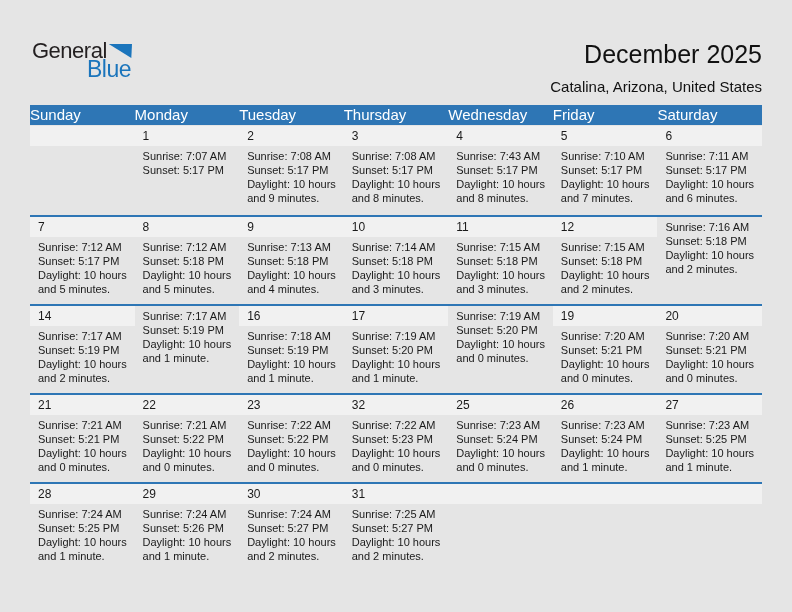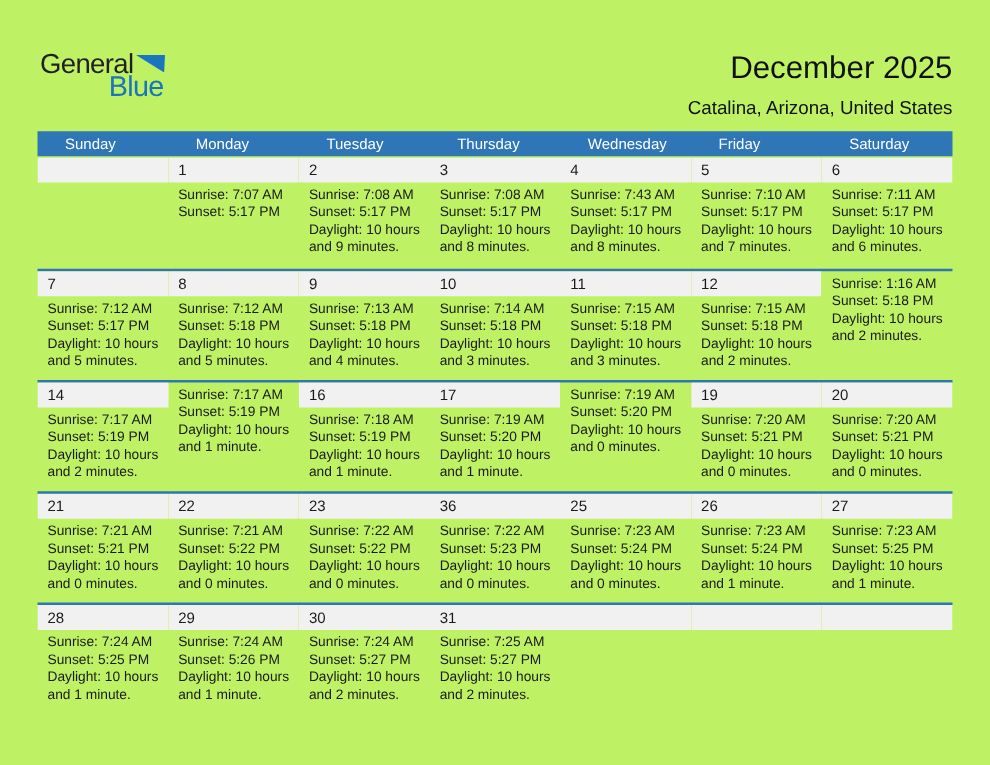--- a/index.html
+++ b/index.html
@@ -2,21 +2,21 @@
 <html style="--header-blue: #2E76B5; --separator-blue: #2E76B5; --band-gray: #F1F1F1; --logo-blue: #1B75BC;"><head>
 <meta charset="utf-8">
 <style>
   * { margin: 0; padding: 0; box-sizing: border-box; }
   html, body { background: #ffffff; }
   body { font-family: "Liberation Sans", sans-serif; }
   .page {
     position: relative;
     width: 792px;
     height: 612px;
-    background: #bef264;
+    background: #e5e5e5;
     overflow: hidden;
   }
 
   
   .logo { position: absolute; left: 32px; top: 40px; width: 100px; }
   .logo-row1 { display: flex; align-items: flex-start; }
   .logo-general {
     font-size: 22px; color: #231f20; letter-spacing: -0.5px; line-height: 22px;
   }
   .logo-triangle {
@@ -33,21 +33,21 @@
   .location { font-size: 15px; color: #111111; margin-top: 10px; }
 
   
   .calendar { position: absolute; left: 30px; right: 30px; top: 105px; }
   .weekday-header {
     display: grid; grid-template-columns: repeat(7, 1fr);
     background: var(--header-blue);
     height: 20px;
   }
   .weekday-cell {
-    color: #ffffff; font-size: 12px; line-height: 20px; padding-left: 22px;
+    color: #ffffff; font-size: 15px; line-height: 20px; padding-left: 0;
     overflow: hidden; white-space: nowrap;
   }
   .weeks { margin-top: 1px; }
   .week-row {
     display: grid; grid-template-columns: repeat(7, 1fr);
     height: 89px;
   }
   .week-row.separated { border-top: 2px solid var(--separator-blue); }
   .day-cell { overflow: hidden; }
   .day-band {
@@ -187,21 +187,21 @@
           <div class="day-cell">
             <div class="day-band">12</div>
             <div class="day-info">
               <div>Sunrise: 7:15 AM</div>
               <div>Sunset: 5:18 PM</div>
               <div>Daylight: 10 hours and 2 minutes.</div>
             </div>
           </div>
           <div class="day-cell">
             <div class="day-info">
-              <div>Sunrise: 1:16 AM</div>
+              <div>Sunrise: 7:16 AM</div>
               <div>Sunset: 5:18 PM</div>
               <div>Daylight: 10 hours and 2 minutes.</div>
             </div>
           </div>
         </div>
         <div class="week-row separated">
           <div class="day-cell">
             <div class="day-band">14</div>
             <div class="day-info">
               <div>Sunrise: 7:17 AM</div>
@@ -275,21 +275,21 @@
           </div>
           <div class="day-cell">
             <div class="day-band">23</div>
             <div class="day-info">
               <div>Sunrise: 7:22 AM</div>
               <div>Sunset: 5:22 PM</div>
               <div>Daylight: 10 hours and 0 minutes.</div>
             </div>
           </div>
           <div class="day-cell">
-            <div class="day-band">36</div>
+            <div class="day-band">32</div>
             <div class="day-info">
               <div>Sunrise: 7:22 AM</div>
               <div>Sunset: 5:23 PM</div>
               <div>Daylight: 10 hours and 0 minutes.</div>
             </div>
           </div>
           <div class="day-cell">
             <div class="day-band">25</div>
             <div class="day-info">
               <div>Sunrise: 7:23 AM</div>

